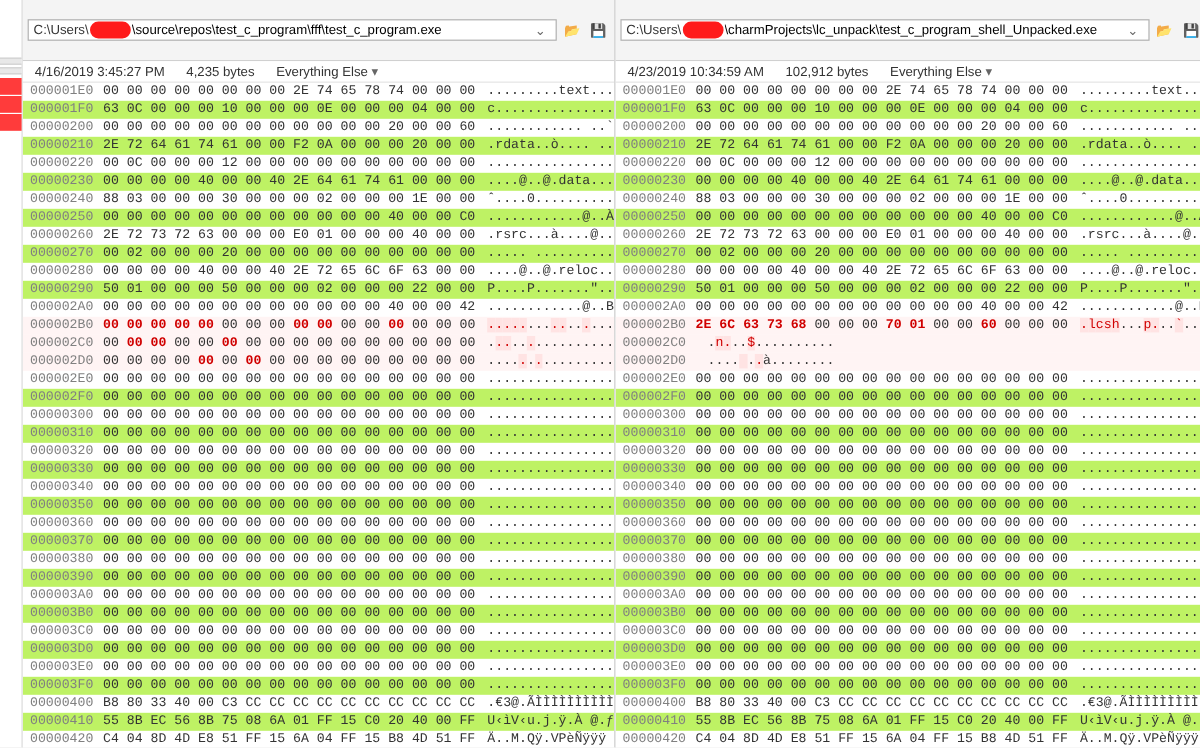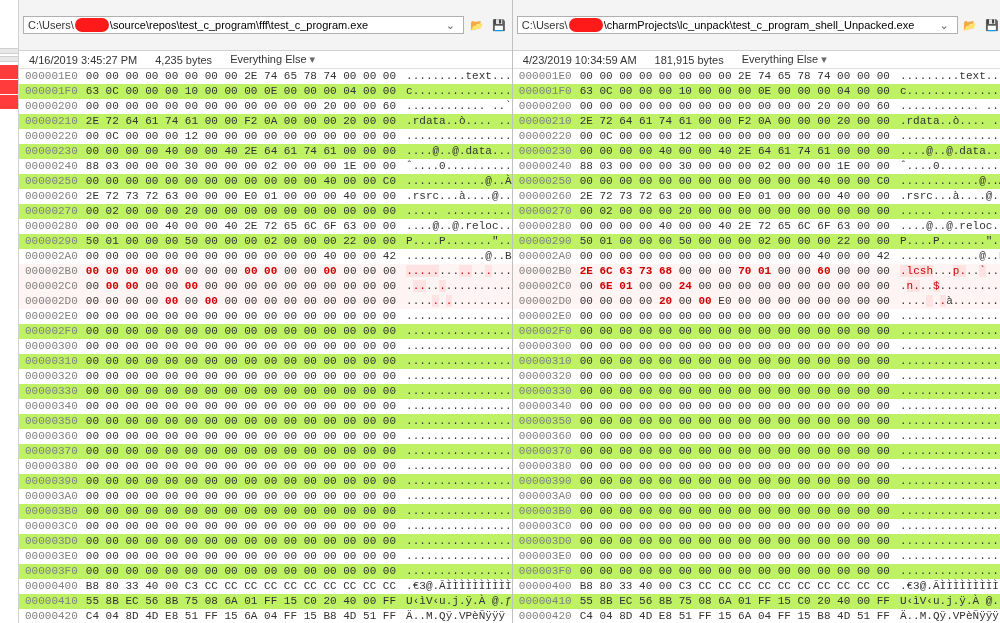--- a/index.html
+++ b/index.html
@@ -202,40 +202,40 @@
         <span>C:\Users\</span>
         <span class="redact"></span>
         <input value="\charmProjects\lc_unpack\test_c_program_shell_Unpacked.exe" style="">
         <span class="chev">⌄</span>
       </div>
       <div class="iconbtn">📂</div>
       <div class="iconbtn">💾</div>
     </div>
     <div class="metabar">
       <span>4/23/2019 10:34:59 AM</span>
-      <span>181,915 bytes</span>
+      <span>102,912 bytes</span>
       <span class="dd">Everything Else</span>
     </div>
     <div class="hexview" id="right-hex">
         <div class="row"><span class="off">000001E0</span><span class="hexbytes">00 00 00 00 00 00 00 00 2E 74 65 78 74 00 00 00</span><span class="ascii">.........text...</span></div>
         <div class="row shade"><span class="off">000001F0</span><span class="hexbytes">63 0C 00 00 00 10 00 00 00 0E 00 00 00 04 00 00</span><span class="ascii">c...............</span></div>
         <div class="row"><span class="off">00000200</span><span class="hexbytes">00 00 00 00 00 00 00 00 00 00 00 00 20 00 00 60</span><span class="ascii">............ ..`</span></div>
         <div class="row shade"><span class="off">00000210</span><span class="hexbytes">2E 72 64 61 74 61 00 00 F2 0A 00 00 00 20 00 00</span><span class="ascii">.rdata..ò.... ..</span></div>
         <div class="row"><span class="off">00000220</span><span class="hexbytes">00 0C 00 00 00 12 00 00 00 00 00 00 00 00 00 00</span><span class="ascii">................</span></div>
         <div class="row shade"><span class="off">00000230</span><span class="hexbytes">00 00 00 00 40 00 00 40 2E 64 61 74 61 00 00 00</span><span class="ascii">....@..@.data...</span></div>
         <div class="row"><span class="off">00000240</span><span class="hexbytes">88 03 00 00 00 30 00 00 00 02 00 00 00 1E 00 00</span><span class="ascii">ˆ....0..........</span></div>
         <div class="row shade"><span class="off">00000250</span><span class="hexbytes">00 00 00 00 00 00 00 00 00 00 00 00 40 00 00 C0</span><span class="ascii">............@..À</span></div>
         <div class="row"><span class="off">00000260</span><span class="hexbytes">2E 72 73 72 63 00 00 00 E0 01 00 00 00 40 00 00</span><span class="ascii">.rsrc...à....@..</span></div>
         <div class="row shade"><span class="off">00000270</span><span class="hexbytes">00 02 00 00 00 20 00 00 00 00 00 00 00 00 00 00</span><span class="ascii">..... ..........</span></div>
         <div class="row"><span class="off">00000280</span><span class="hexbytes">00 00 00 00 40 00 00 40 2E 72 65 6C 6F 63 00 00</span><span class="ascii">....@..@.reloc..</span></div>
         <div class="row shade"><span class="off">00000290</span><span class="hexbytes">50 01 00 00 00 50 00 00 00 02 00 00 00 22 00 00</span><span class="ascii">P....P......."..</span></div>
         <div class="row"><span class="off">000002A0</span><span class="hexbytes">00 00 00 00 00 00 00 00 00 00 00 00 40 00 00 42</span><span class="ascii">............@..B</span></div>
         <div class="row shade diffrow"><span class="off">000002B0</span><span class="hexbytes"><span class="d">2E</span> <span class="d">6C</span> <span class="d">63</span> <span class="d">73</span> <span class="d">68</span> 00 00 00 <span class="d">70</span> <span class="d">01</span> 00 00 <span class="d">60</span> 00 00 00</span><span class="ascii"><span class="d">.</span><span class="d">l</span><span class="d">c</span><span class="d">s</span><span class="d">h</span>...<span class="d">p</span><span class="d">.</span>..<span class="d">`</span>...</span></div>
-        <div class="row diffrow"><span class="off">000002C0</span><span class="hexbytes">00 <span class="d">6E</span> <span class="d">01</span> 00 00 <span class="d">24</span> 00 00 00 00 00 00 00 00 00 00</span><span class="ascii">.<span class="d">n</span><span class="d">.</span>..<span class="d">$</span>..........</span></div>
-        <div class="row shade diffrow"><span class="off">000002D0</span><span class="hexbytes">00 00 00 00 <span class="d">20</span> 00 <span class="d">00</span> E0 00 00 00 00 00 00 00 00</span><span class="ascii">....<span class="d"> </span>.<span class="d">.</span>à........</span></div>
+        <div class="row diffrow"><span class="off">000002C0</span><span class="ascii">.<span class="d">n</span><span class="d">.</span>..<span class="d">$</span>..........</span></div>
+        <div class="row shade diffrow"><span class="off">000002D0</span><span class="ascii">....<span class="d"> </span>.<span class="d">.</span>à........</span></div>
         <div class="row"><span class="off">000002E0</span><span class="hexbytes">00 00 00 00 00 00 00 00 00 00 00 00 00 00 00 00</span><span class="ascii">................</span></div>
         <div class="row shade"><span class="off">000002F0</span><span class="hexbytes">00 00 00 00 00 00 00 00 00 00 00 00 00 00 00 00</span><span class="ascii">................</span></div>
         <div class="row"><span class="off">00000300</span><span class="hexbytes">00 00 00 00 00 00 00 00 00 00 00 00 00 00 00 00</span><span class="ascii">................</span></div>
         <div class="row shade"><span class="off">00000310</span><span class="hexbytes">00 00 00 00 00 00 00 00 00 00 00 00 00 00 00 00</span><span class="ascii">................</span></div>
         <div class="row"><span class="off">00000320</span><span class="hexbytes">00 00 00 00 00 00 00 00 00 00 00 00 00 00 00 00</span><span class="ascii">................</span></div>
         <div class="row shade"><span class="off">00000330</span><span class="hexbytes">00 00 00 00 00 00 00 00 00 00 00 00 00 00 00 00</span><span class="ascii">................</span></div>
         <div class="row"><span class="off">00000340</span><span class="hexbytes">00 00 00 00 00 00 00 00 00 00 00 00 00 00 00 00</span><span class="ascii">................</span></div>
         <div class="row shade"><span class="off">00000350</span><span class="hexbytes">00 00 00 00 00 00 00 00 00 00 00 00 00 00 00 00</span><span class="ascii">................</span></div>
         <div class="row"><span class="off">00000360</span><span class="hexbytes">00 00 00 00 00 00 00 00 00 00 00 00 00 00 00 00</span><span class="ascii">................</span></div>
         <div class="row shade"><span class="off">00000370</span><span class="hexbytes">00 00 00 00 00 00 00 00 00 00 00 00 00 00 00 00</span><span class="ascii">................</span></div>

